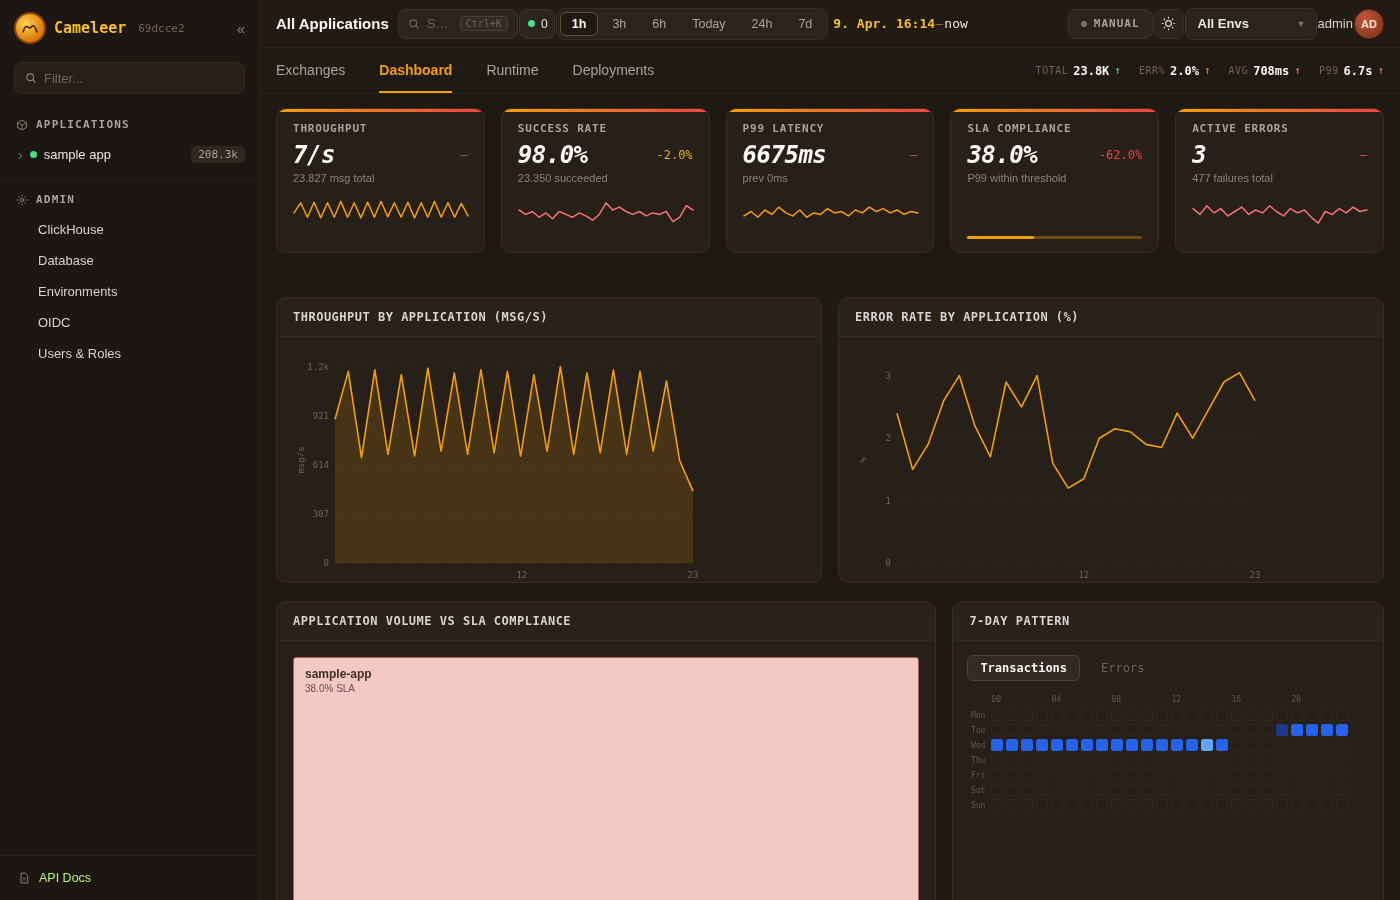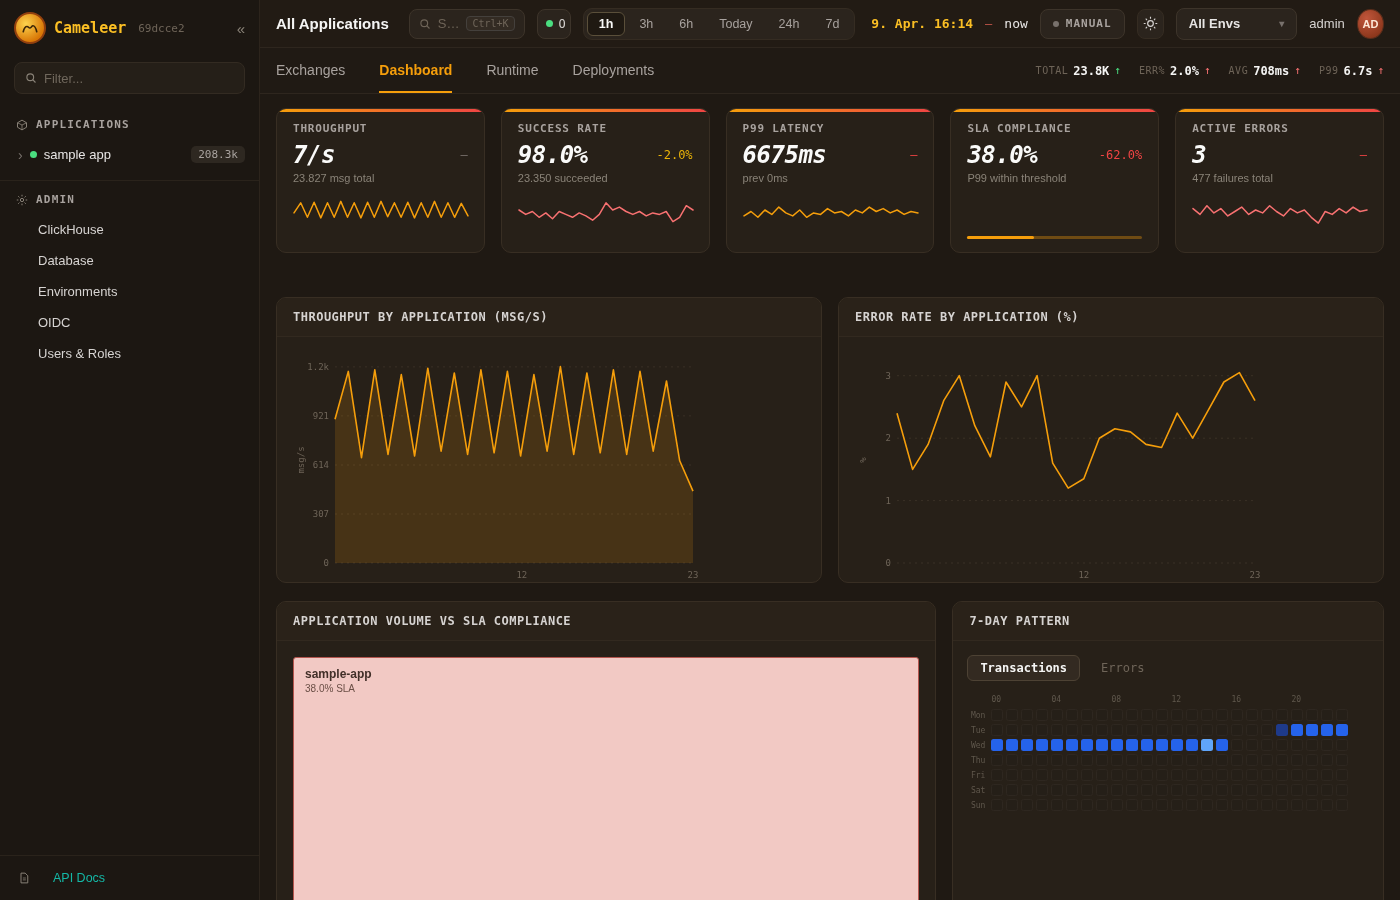--- a/index.html
+++ b/index.html
@@ -18,28 +18,28 @@
   .filter-box { margin:6px 14px 14px; height:32px; background:#251f18; border:1px solid #332b22; border-radius:8px; display:flex; align-items:center; gap:7px; padding:0 10px; color:#6e6458; }
   .f-input { background:transparent; border:none; outline:none; color:#d6d3d1; font-size:13px; width:100%; }
   .f-input::placeholder { color:#6f675c; }
   .sb-head { display:flex; align-items:center; gap:8px; padding:10px 16px 8px; color:#a8a29e; font-family:"DejaVu Sans Mono",monospace; font-size:11px; font-weight:bold; letter-spacing:1.2px; }
   .app-row { display:flex; align-items:center; gap:7px; padding:7px 14px 7px 18px; font-size:13px; color:#e7e5e4; cursor:pointer; }
   .chev { color:#78716c; font-size:14px; line-height:1; }
   .gdot { width:7px; height:7px; border-radius:50%; background:#4ade80; flex:none; }
   .app-badge { margin-left:auto; background:#2e2821; color:#a8a29e; font-size:11px; padding:2px 7px; border-radius:5px; }
   .sb-sep { border-top:1px solid #2a231b; margin:10px 0 2px; }
   .admin-item { padding:8px 16px 8px 38px; font-size:13px; color:#d6d3d1; cursor:pointer; }
-  .sb-foot { margin-top:auto; border-top:1px solid #2a231b; padding:15px 18px; display:flex; align-items:center; gap:23px; color:#14b8a6; font-size:12.5px; cursor:pointer; }
+  .sb-foot { margin-top:auto; border-top:1px solid #2a231b; padding:15px 18px; display:flex; align-items:center; gap:9px; color:#bef264; font-size:12.5px; cursor:pointer; }
   .sb-icon { color:#8a8378; display:flex; }
 
   
   .main { flex:1; display:flex; flex-direction:column; min-width:0; }
 
   
-  .topbar { height:48px; background:#221b14; border-bottom:1px solid #2e261e; display:flex; align-items:center; gap:12px; padding:0 16px; flex:none; }
+  .topbar { height:48px; background:#221b14; border-bottom:1px solid #2e261e; display:flex; align-items:center; gap:1px; padding:0 16px; flex:none; }
   .tb-title { font-size:15px; font-weight:bold; color:#f5f5f4; margin-right:8px; white-space:nowrap; }
   .search-pill { display:flex; align-items:center; gap:7px; background:#2b241d; border:1px solid #3d342a; border-radius:8px; height:30px; padding:0 9px; width:120px; cursor:pointer; color:#6e6458; }
   .s-ph { font-size:13px; color:#6e6458; }
   .kbd { margin-left:auto; border:1px solid #44403c; background:#332b23; border-radius:4px; padding:1px 5px; font-size:10px; color:#6e6458; }
   .live-pill { display:flex; align-items:center; gap:6px; background:#2b241d; border:1px solid #3d342a; border-radius:8px; height:30px; padding:0 8px; width:36px; overflow:hidden; cursor:pointer; font-size:12px; color:#d6d3d1; }
   .range-group { display:flex; gap:2px; background:#2b241d; border:1px solid #352c22; border-radius:9px; padding:3px; }
   .range-btn { background:transparent; border:1px solid transparent; color:#a8a29e; font-size:12.5px; padding:4px 11px; border-radius:6px; }
   .range-btn.active { background:#1f1912; border-color:#5a4f3a; color:#fafaf9; font-weight:bold; }
   .dt { color:#fbbf24; font-weight:bold; font-size:13px; white-space:nowrap; margin-left:4px; cursor:pointer; }
   .dt-sep { color:#c2564a; font-size:12px; }

